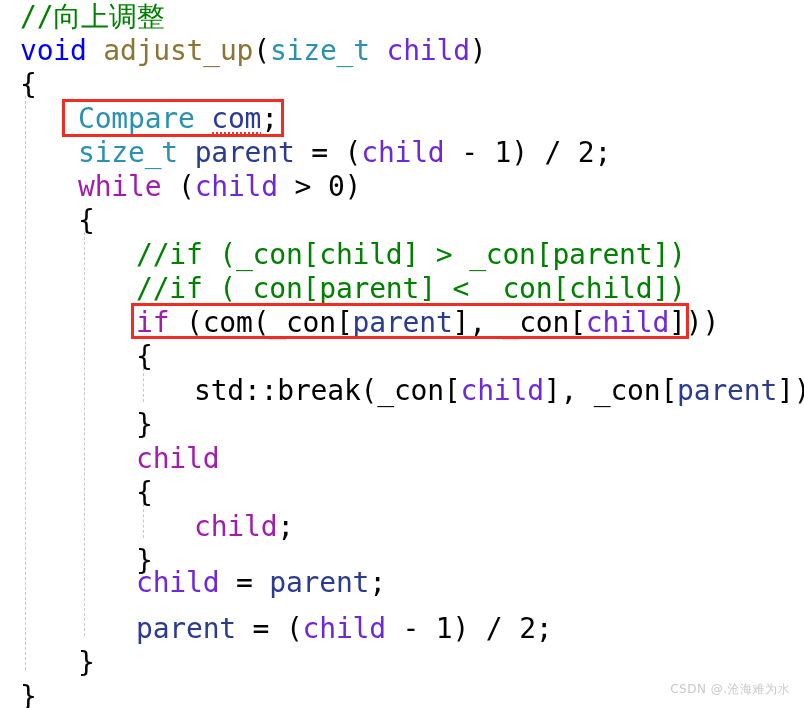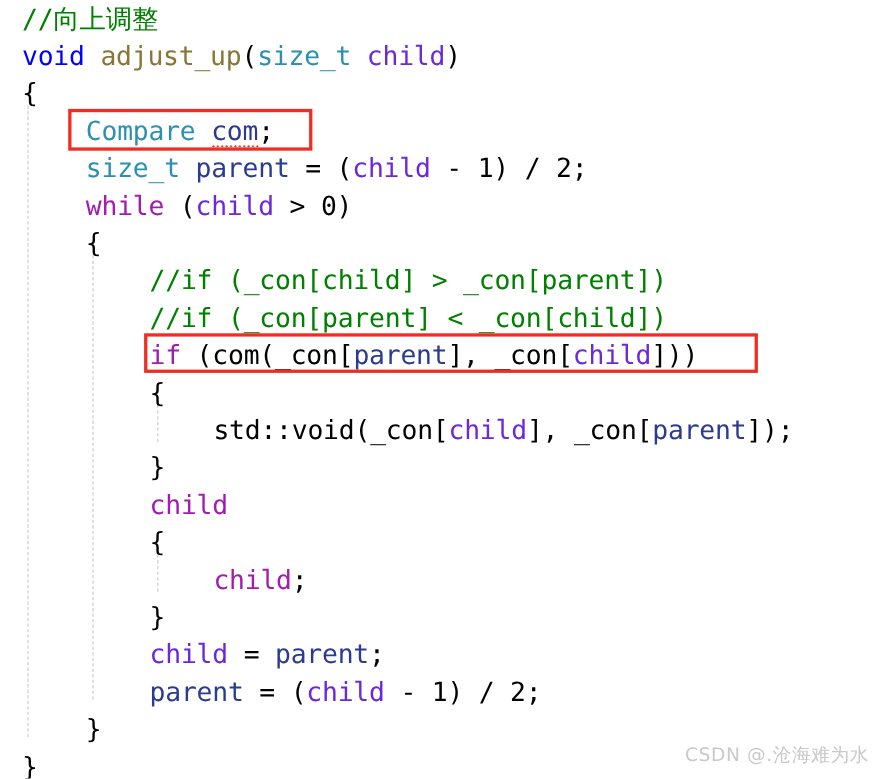--- a/index.html
+++ b/index.html
@@ -26,21 +26,21 @@
     height: 708px;
   }
 
   .code-line {
     position: absolute;
     left: 20px;
     height: 34px;
     line-height: 34px;
     white-space: pre;
     font-family: "DejaVu Sans Mono", "Liberation Mono", monospace;
-    font-size: 24px;
+    font-size: 28px;
     letter-spacing: -0.2px;
     color: #000000;
   }
 
   
   .tok-comment   { color: #008000; }
   .tok-kw-blue   { color: #0000ff; }
   .tok-kw-purple { color: #a21caf; }
   .tok-type      { color: #2b91af; }
   .tok-func      { color: #8b7535; }
@@ -80,21 +80,21 @@
     background: transparent;
     pointer-events: none;
   }
 
   
   #watermark {
     position: absolute;
     right: 14px;
     bottom: 10px;
     font-family: "DejaVu Sans", "Liberation Sans", sans-serif;
-    font-size: 17px;
+    font-size: 12px;
     color: #c9c9c9;
     letter-spacing: 0.5px;
     white-space: nowrap;
   }
 </style>
 </head>
 <body>
 
 <div id="screenshot">
 
@@ -112,27 +112,27 @@
         <div class="code-line" style="top: 34px; left: 20px;"><span class="tok-kw-blue">void</span><span class="tok-plain"> </span><span class="tok-func">adjust_up</span><span class="tok-plain">(</span><span class="tok-type">size_t</span><span class="tok-plain"> </span><span class="tok-var-gray">child</span><span class="tok-plain">)</span></div>
         <div class="code-line" style="top: 68px; left: 20px;"><span class="tok-plain">{</span></div>
         <div class="code-line" style="top: 102px; left: 78px;"><span class="tok-type">Compare</span><span class="tok-plain"> </span><span class="tok-var-blue squiggle">com</span><span class="tok-plain">;</span></div>
         <div class="code-line" style="top: 136px; left: 78px;"><span class="tok-type">size_t</span><span class="tok-plain"> </span><span class="tok-var-blue">parent</span><span class="tok-plain"> = (</span><span class="tok-var-gray">child</span><span class="tok-plain"> - 1) / 2;</span></div>
         <div class="code-line" style="top: 170px; left: 78px;"><span class="tok-kw-purple">while</span><span class="tok-plain"> (</span><span class="tok-var-gray">child</span><span class="tok-plain"> &gt; 0)</span></div>
         <div class="code-line" style="top: 204px; left: 78px;"><span class="tok-plain">{</span></div>
         <div class="code-line" style="top: 238px; left: 136px;"><span class="tok-comment">//if (_con[child] &gt; _con[parent])</span></div>
         <div class="code-line" style="top: 272px; left: 136px;"><span class="tok-comment">//if (_con[parent] &lt; _con[child])</span></div>
         <div class="code-line" style="top: 306px; left: 136px;"><span class="tok-kw-purple">if</span><span class="tok-plain"> (</span><span class="tok-plain">com</span><span class="tok-plain">(_con[</span><span class="tok-var-blue">parent</span><span class="tok-plain">], _con[</span><span class="tok-var-gray">child</span><span class="tok-plain">]))</span></div>
         <div class="code-line" style="top: 340px; left: 136px;"><span class="tok-plain">{</span></div>
-        <div class="code-line" style="top: 374px; left: 194px;"><span class="tok-plain">std::void(_con[</span><span class="tok-var-gray">child</span><span class="tok-plain">], _con[</span><span class="tok-var-blue">parent</span><span class="tok-plain">]);</span></div>
+        <div class="code-line" style="top: 374px; left: 194px;"><span class="tok-plain">std::break(_con[</span><span class="tok-var-gray">child</span><span class="tok-plain">], _con[</span><span class="tok-var-blue">parent</span><span class="tok-plain">]);</span></div>
         <div class="code-line" style="top: 408px; left: 136px;"><span class="tok-plain">}</span></div>
         <div class="code-line" style="top: 442px; left: 136px;"><span class="tok-kw-purple">child</span></div>
         <div class="code-line" style="top: 476px; left: 136px;"><span class="tok-plain">{</span></div>
         <div class="code-line" style="top: 510px; left: 194px;"><span class="tok-kw-purple">child</span><span class="tok-plain">;</span></div>
         <div class="code-line" style="top: 544px; left: 136px;"><span class="tok-plain">}</span></div>
-        <div class="code-line" style="top: 578px; left: 136px;"><span class="tok-var-gray">child</span><span class="tok-plain"> = </span><span class="tok-var-blue">parent</span><span class="tok-plain">;</span></div>
+        <div class="code-line" style="top: 566px; left: 136px;"><span class="tok-var-gray">child</span><span class="tok-plain"> = </span><span class="tok-var-blue">parent</span><span class="tok-plain">;</span></div>
         <div class="code-line" style="top: 612px; left: 136px;"><span class="tok-var-blue">parent</span><span class="tok-plain"> = (</span><span class="tok-var-gray">child</span><span class="tok-plain"> - 1) / 2;</span></div>
         <div class="code-line" style="top: 646px; left: 78px;"><span class="tok-plain">}</span></div>
         <div class="code-line" style="top: 680px; left: 20px;"><span class="tok-plain">}</span></div>
       </div>
 
     <div id="annotations">
         <div class="annot-box" style="left: 62px; top: 99px; width: 222px; height: 38px; border-color: rgb(240, 45, 34);"></div>
         <div class="annot-box" style="left: 131px; top: 303px; width: 558px; height: 36px; border-color: rgb(240, 45, 34);"></div>
       </div>
   </div>

